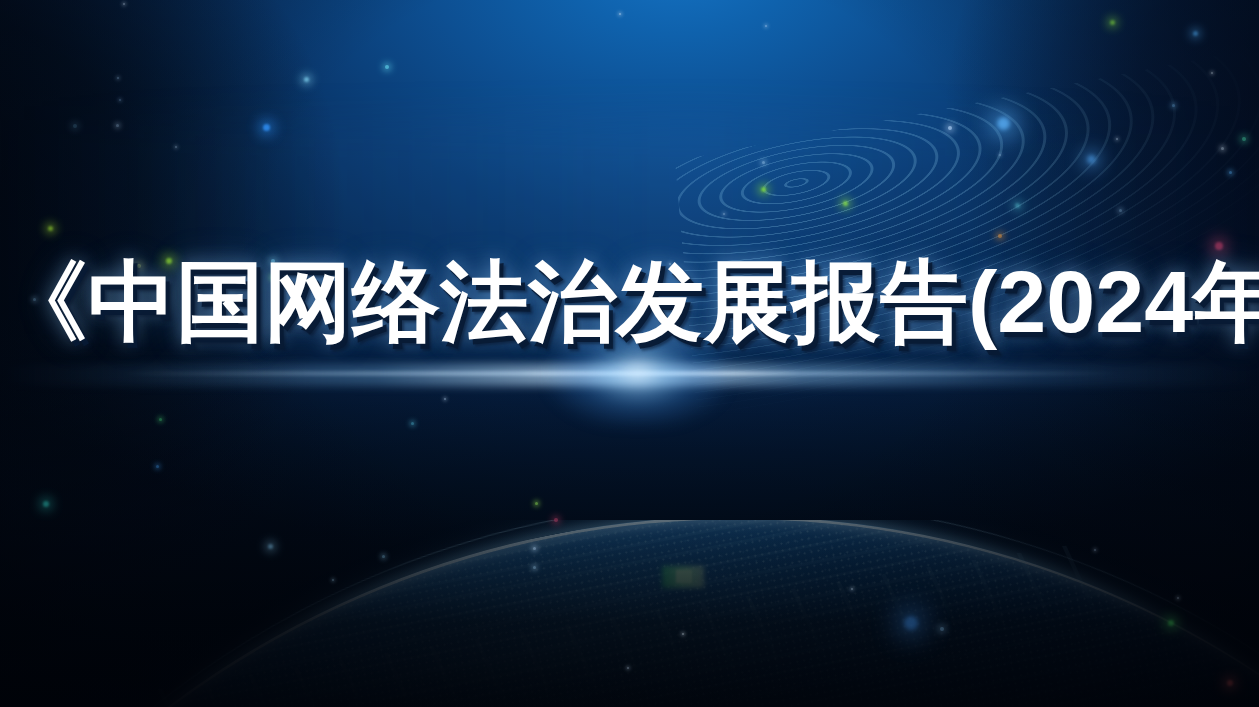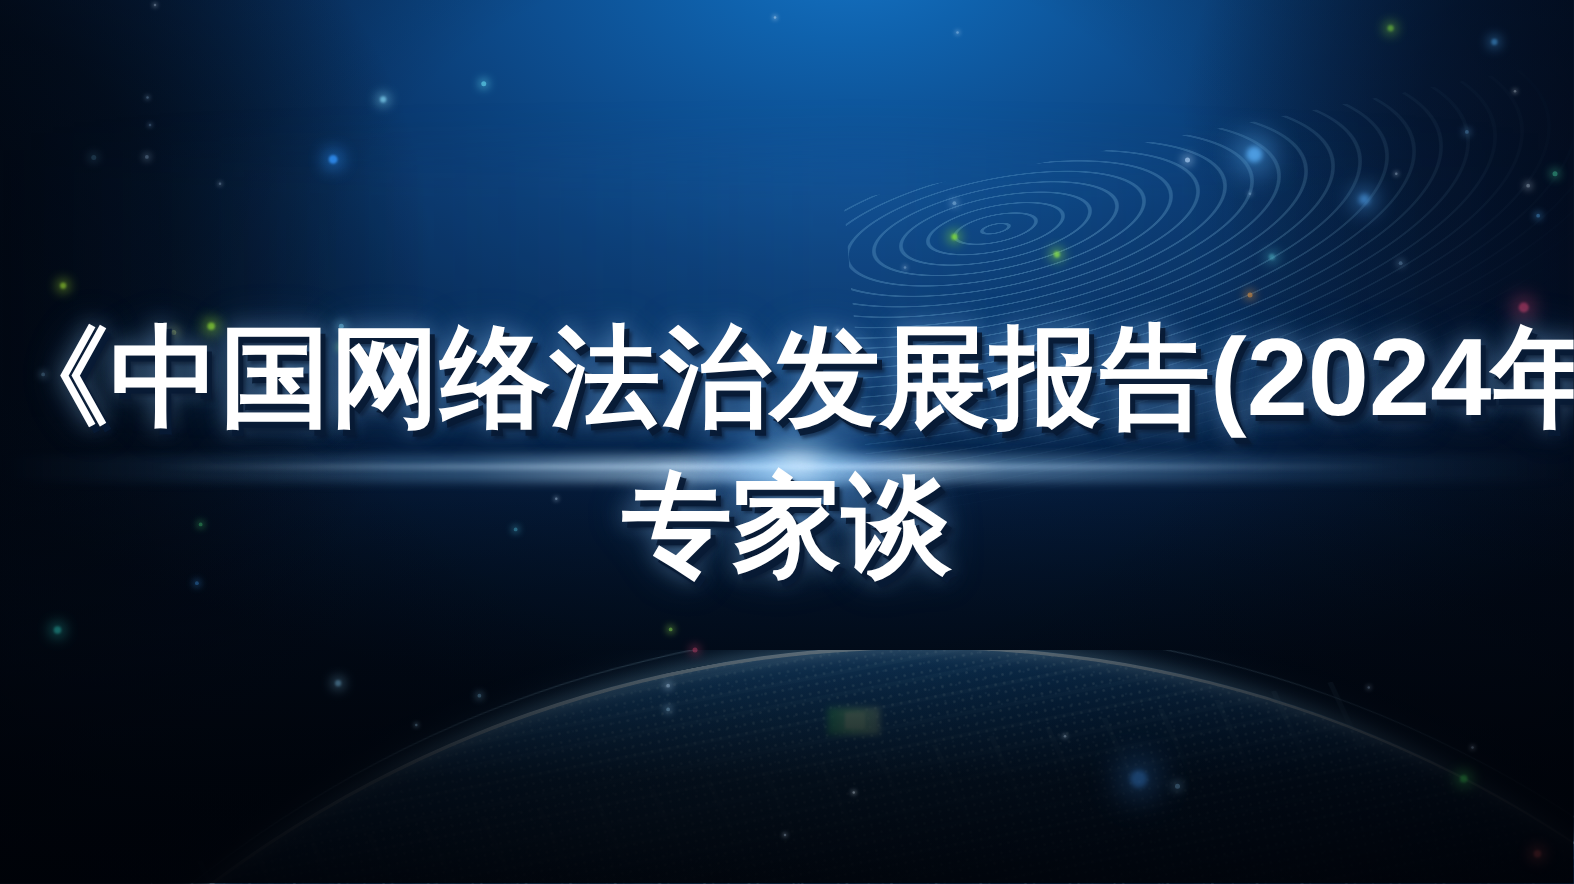--- a/index.html
+++ b/index.html
@@ -369,16 +369,15 @@
       <div class="p" style="left: 682px; top: 633px; width: 2px; height: 2px; background: rgb(227, 243, 255); opacity: 0.5; box-shadow: rgb(227, 243, 255) 0px 0px 3.8px 0.9px; filter: blur(0.4px);"></div>
       <div class="p" style="left: 381.5px; top: 554.5px; width: 3px; height: 3px; background: rgb(122, 182, 216); opacity: 0.45; box-shadow: rgb(122, 182, 216) 0px 0px 5.7px 1.4px; filter: blur(0.4px);"></div>
       <div class="p" style="left: 332px; top: 579px; width: 2px; height: 2px; background: rgb(158, 205, 234); opacity: 0.4; box-shadow: rgb(158, 205, 234) 0px 0px 3.8px 0.9px; filter: blur(0.4px);"></div>
       <div class="p" style="left: 627px; top: 667px; width: 2px; height: 2px; background: rgb(207, 230, 255); opacity: 0.45; box-shadow: rgb(207, 230, 255) 0px 0px 3.8px 0.9px; filter: blur(0.4px);"></div>
     </div>
 
   <div class="bg-vignette"></div>
 
   <div class="title-block">
     <div class="title-line title-line-1">《中国网络法治发展报告(2024年)》</div>
-    <div class="title-line title-line-2">专家谈</div>
   </div>
 
 </div>
 
 </body></html>

